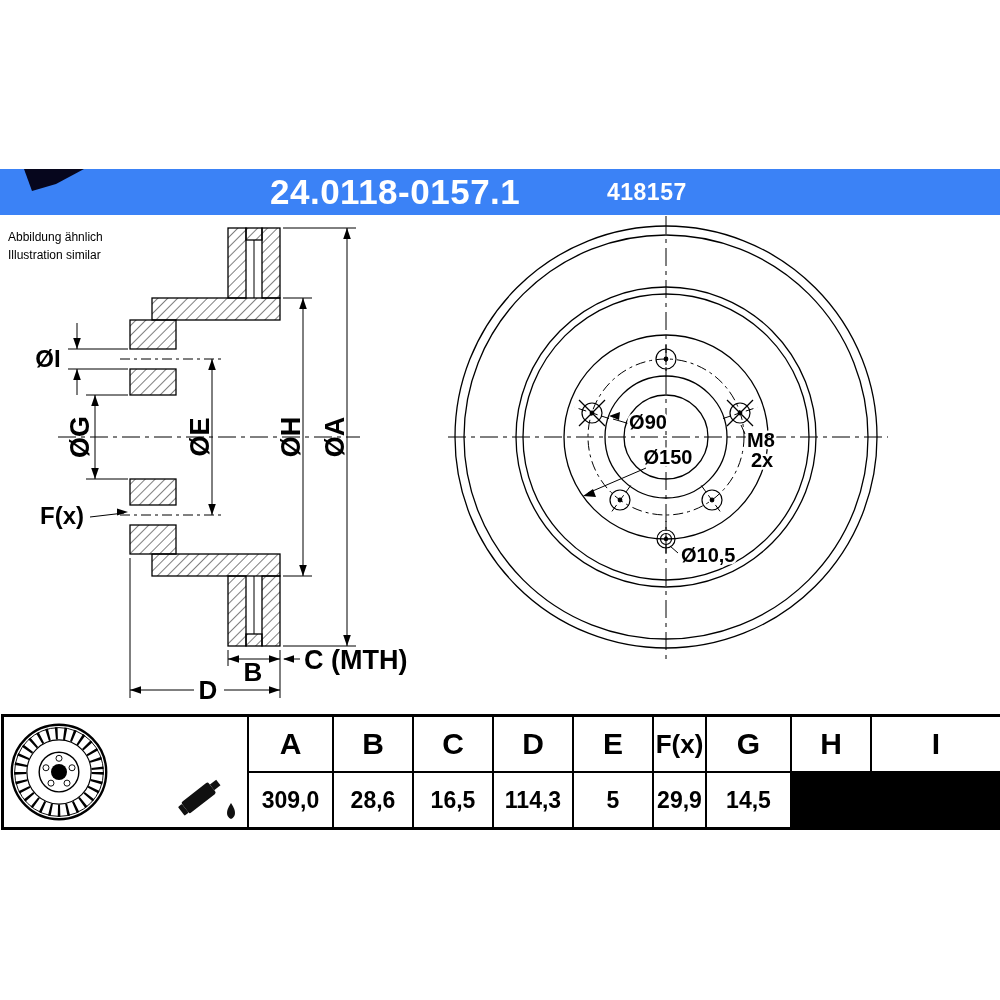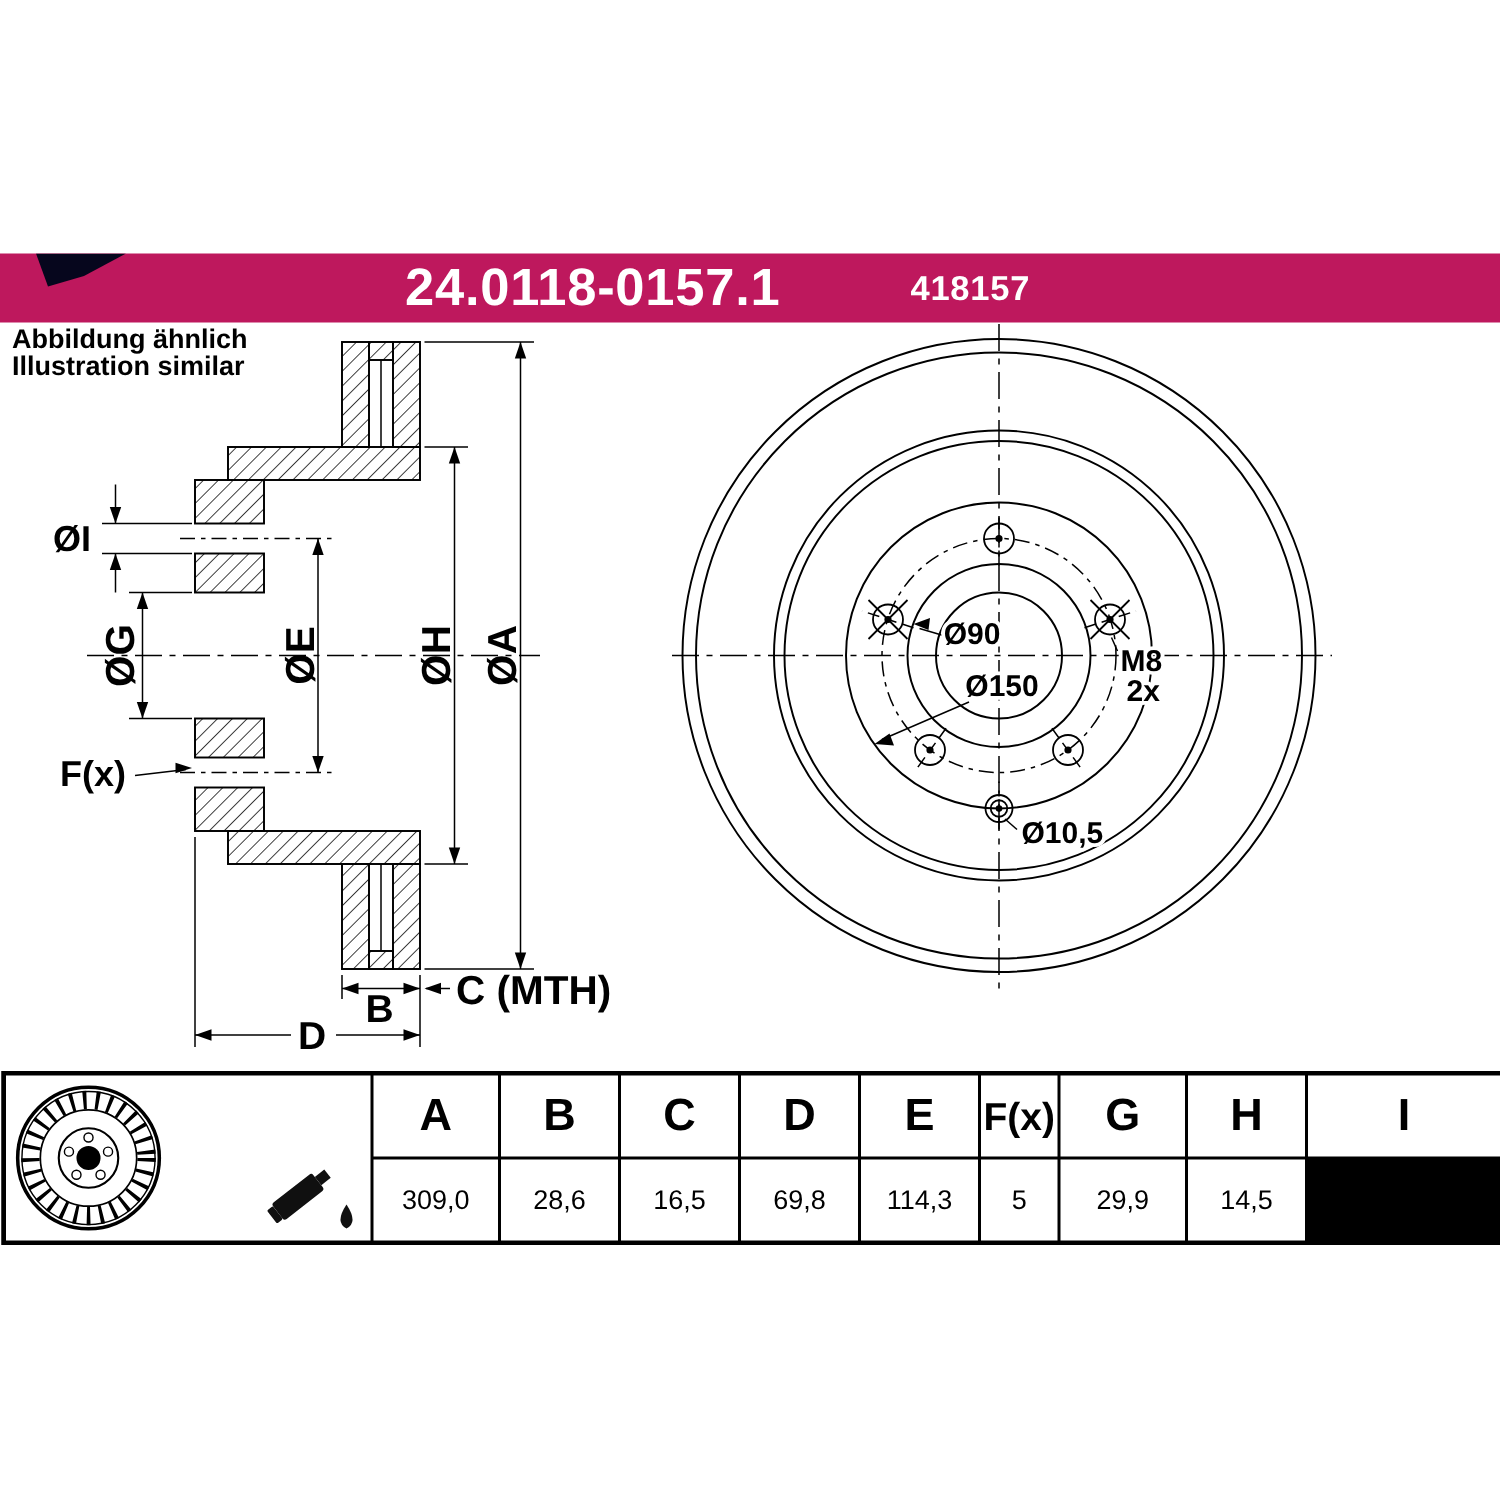--- a/index.html
+++ b/index.html
@@ -6,48 +6,48 @@
   body{width:1000px;height:1000px;background:#fff;position:relative;overflow:hidden;
        font-family:"Liberation Sans",sans-serif;color:#000}
 
   #header-bar{position:absolute;left:0;top:169px;width:1000px;height:46px;}
   #part-number{position:absolute;left:270px;top:0;line-height:46px;color:#fff;
                font-size:35px;font-weight:700;letter-spacing:.5px}
   #ref-number{position:absolute;left:607px;top:0;line-height:46px;color:#fff;
               font-size:23px;font-weight:700;letter-spacing:.5px}
   #corner-artifact{position:absolute;left:22px;top:0}
 
-  #note{position:absolute;left:8px;top:217px;font-size:18px;font-weight:700;line-height:18px}
+  #note{position:absolute;left:8px;top:228px;font-size:12px;font-weight:400;line-height:18px}
 
   #drawing{position:absolute;left:0;top:0;pointer-events:none}
   svg text{font-family:"Liberation Sans",sans-serif;font-weight:700;fill:#000;stroke:none}
   .t27{font-size:27px}.t26{font-size:26px}.t24{font-size:24px}.t20{font-size:20px}
   .halo{paint-order:stroke;stroke:#fff;stroke-width:5px;stroke-linejoin:round}
   .geo{stroke:#000;fill:none;stroke-width:1.3}
   .hx{fill:url(#hatch);stroke:#000;stroke-width:1.3}
   .thin{stroke:#000;stroke-width:1;fill:none}
   .cl{stroke:#000;stroke-width:1;fill:none;stroke-dasharray:18 5 4 5}
   .hcl{stroke:#000;stroke-width:1;fill:none;stroke-dasharray:10 4 3 4}
   .ah{fill:#000;stroke:none}
 
   #spec-table{position:absolute;left:1px;top:714px;width:996px;display:grid;
               grid-template-columns:243px 83px 78px 78px 78px 78px 51px 83px 78px 1fr;
               grid-auto-rows:54px;gap:2px;background:#000;border:3px solid #000}
   .cell{background:#fff;display:flex;align-items:center;justify-content:center}
   .hdr{font-size:30px;font-weight:700}
   .hdr-small{font-size:26px;font-weight:700}
-  .val{font-size:18px;font-weight:400}
+  .val{font-size:23px;font-weight:700}
   #icon-cell{grid-row:1/3;grid-column:1;position:relative;background:#fff}
   #disc-icon{position:absolute;left:4px;top:4px}
   #lubricant-icon{position:absolute;right:4px;bottom:3px}
 </style>
 </head>
 <body>
 
-<div id="header-bar" style="background:#be185d">
+<div id="header-bar" style="background:#3b82f6">
   <svg id="corner-artifact" width="80" height="24">
     <polygon points="2,0 62,0 34,15 10,22" fill="#06061d"></polygon>
   </svg>
   <span id="part-number">24.0118-0157.1</span>
   <span id="ref-number">418157</span>
 </div>
 
 <div id="note">
   <div>Abbildung ähnlich</div>
   <div>Illustration similar</div>
@@ -269,18 +269,17 @@
   <div class="cell hdr">D</div>
   <div class="cell hdr">E</div>
   <div class="cell hdr-small">F(x)</div>
   <div class="cell hdr">G</div>
   <div class="cell hdr">H</div>
   <div class="cell hdr">I</div>
 
   <div class="cell val">309,0</div>
   <div class="cell val">28,6</div>
   <div class="cell val">16,5</div>
-  <div class="cell val">69,8</div>
   <div class="cell val">114,3</div>
   <div class="cell val">5</div>
   <div class="cell val">29,9</div>
   <div class="cell val">14,5</div>
 </div>
 
 </body></html>

